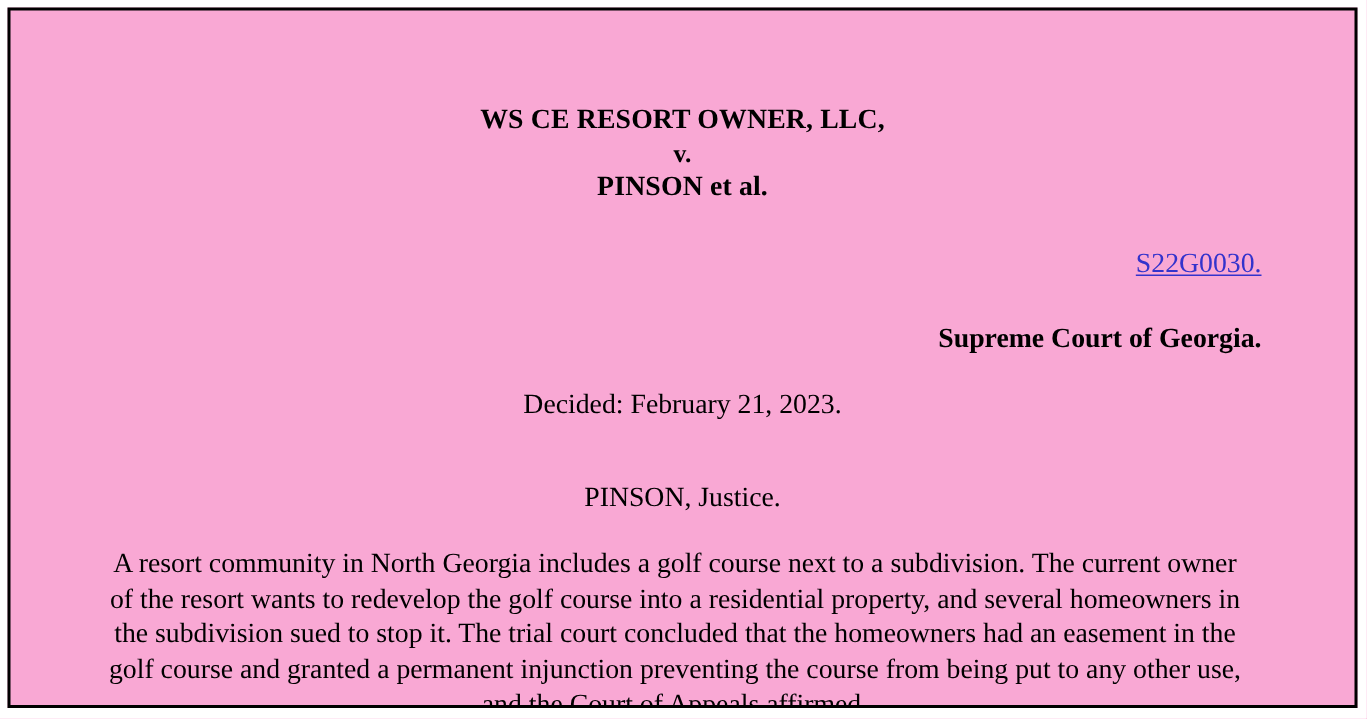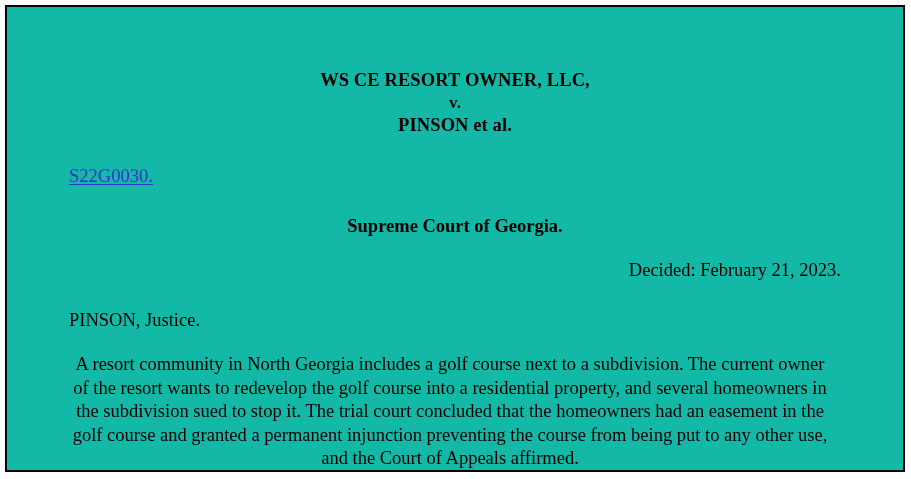--- a/index.html
+++ b/index.html
@@ -17,21 +17,21 @@
 
   
   #page-frame {
     position: absolute;
     left: 5px;
     top: 5px;
     width: 900px;
     height: 467px;
     box-sizing: border-box;
     border: 2px solid #000000;
-    background: #14b8a6;
+    background: #f9a8d4;
     overflow: hidden;
   }
 
   #page-inner {
     position: relative;
     width: 100%;
     height: 100%;
     box-sizing: border-box;
     padding: 0 62px;
   }
@@ -47,55 +47,55 @@
     line-height: 23px;
     letter-spacing: 0.1px;
     white-space: nowrap;
   }
   .caption-line.versus {
     font-size: 17px;
     line-height: 22px;
   }
 
   .docket-row {
-    text-align: left;
+    text-align: right;
     margin-top: 28px;
   }
   .docket-link {
     font-size: 18.5px;
     line-height: 22px;
     color: #3333cc;
     text-decoration: underline;
     text-underline-offset: 2px;
     cursor: pointer;
   }
 
   .court-row {
-    text-align: center;
+    text-align: right;
     margin-top: 28px;
   }
   .court-name {
     font-weight: bold;
     font-size: 18.5px;
     line-height: 22px;
   }
 
   .decided-row {
-    text-align: right;
+    text-align: center;
     margin-top: 22px;
   }
   .decided-text {
     font-size: 18.5px;
     line-height: 22px;
   }
 
   
   .byline-row {
-    margin-top: 28px;
-    text-align: left;
+    margin-top: 40px;
+    text-align: center;
   }
   .byline {
     font-size: 18.5px;
     line-height: 22px;
   }
 
   .opinion-body {
     margin-top: 22px;
     text-align: left;
   }

